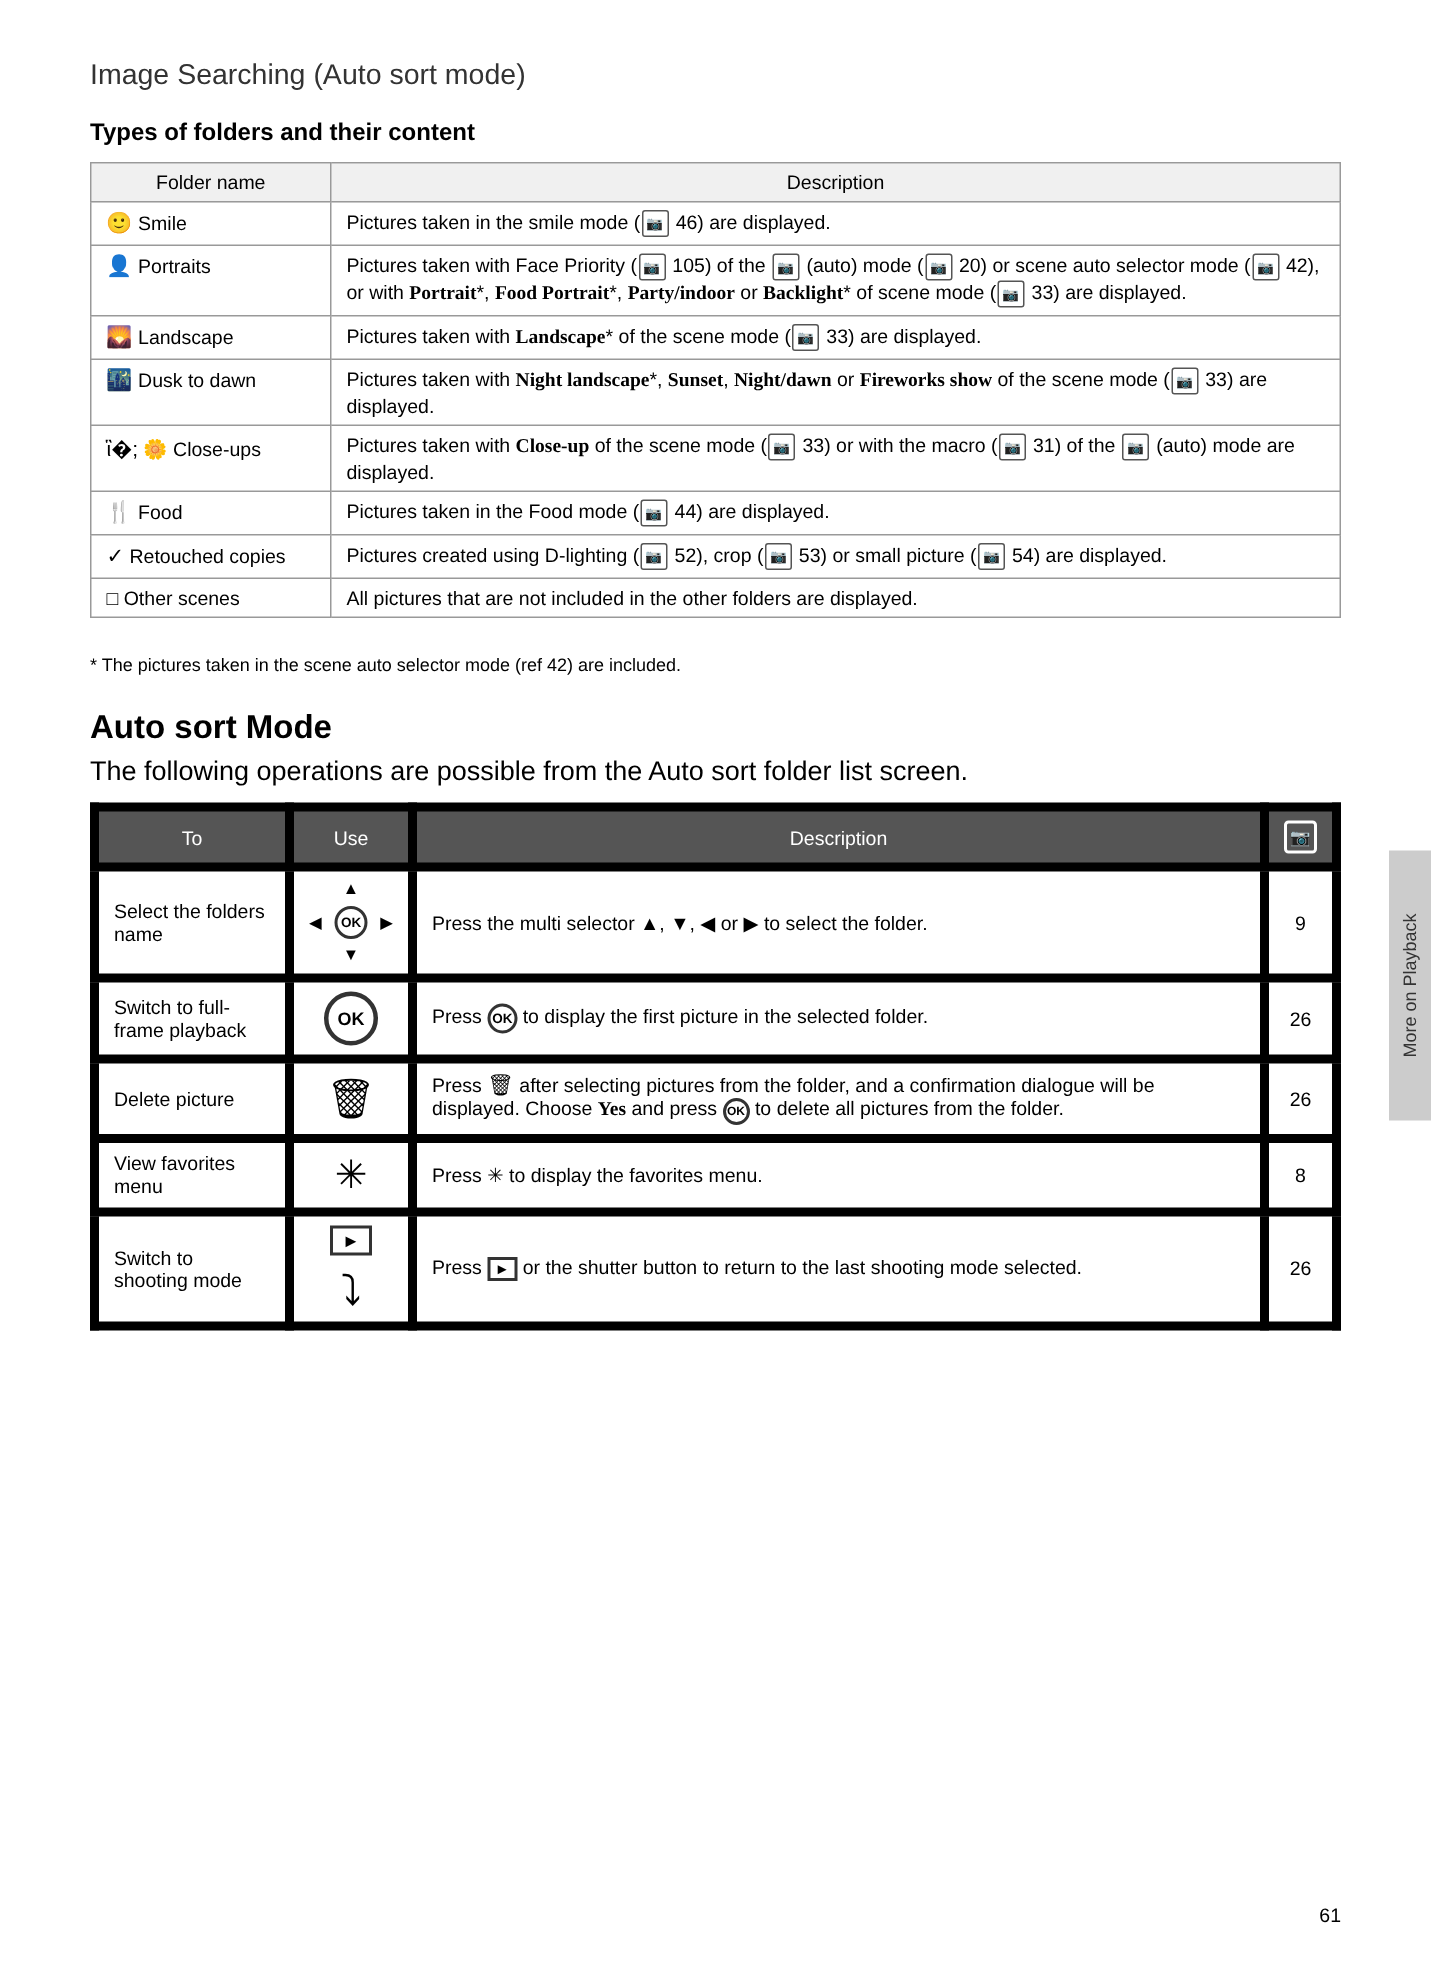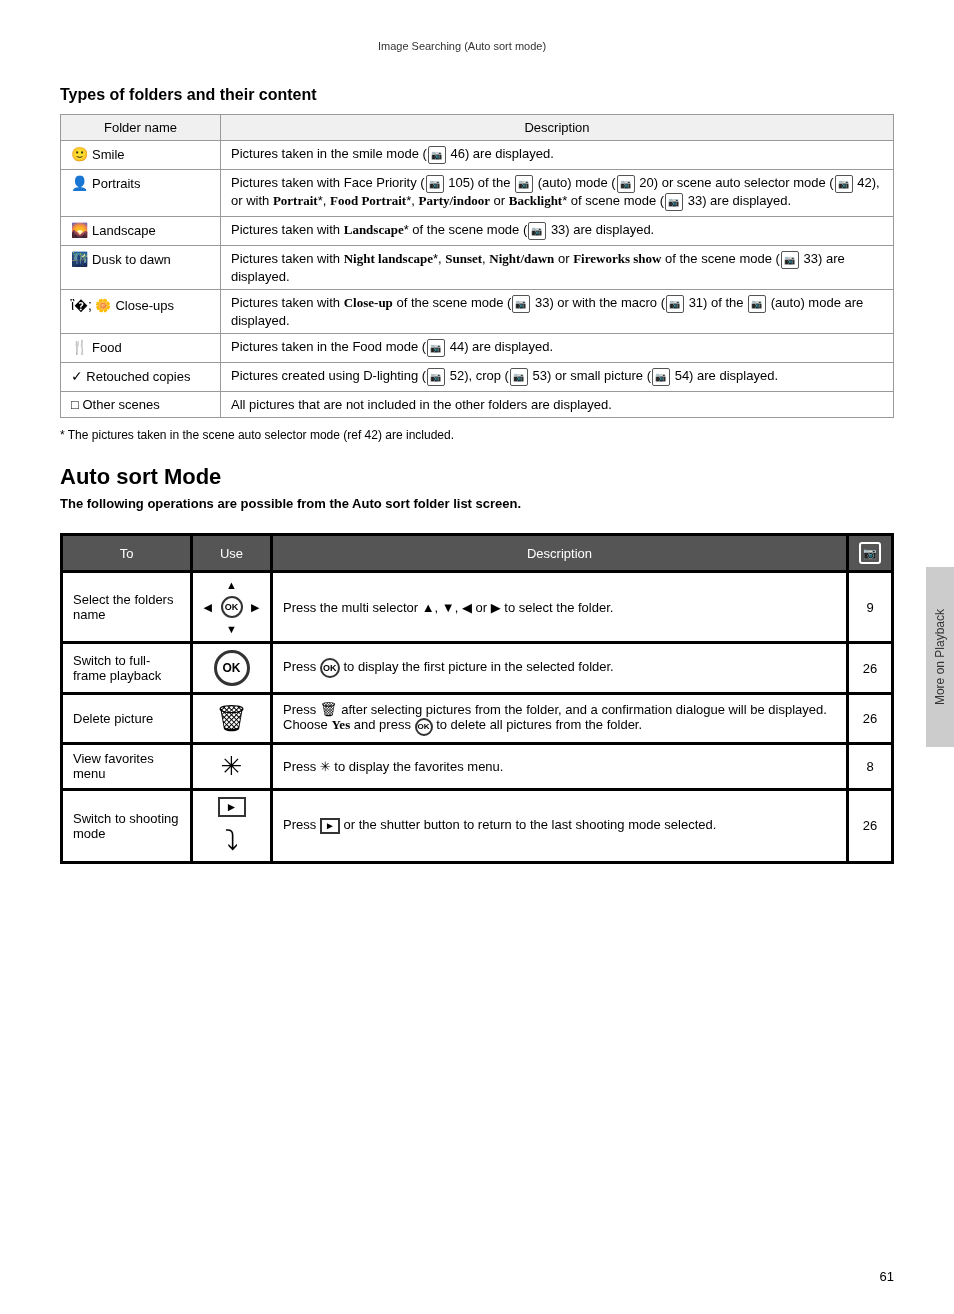--- a/index.html
+++ b/index.html
@@ -13,47 +13,46 @@
       min-height: 1314px;
     }
     .page {
       width: 954px;
       min-height: 1314px;
       background: white;
       position: relative;
       padding: 40px 60px 40px 60px;
     }
     .page-header {
-      text-align: center;
-      font-size: 11px;
+      text-align: left;
+      font-size: 19px;
       color: #333;
-      margin-bottom: 34px;
+      margin-bottom: 18px;
       padding-right: 30px;
     }
     .section-title {
       font-size: 16px;
       font-weight: bold;
       margin-bottom: 10px;
     }
     .auto-sort-title {
       font-size: 22px;
       font-weight: bold;
       margin-top: 22px;
       margin-bottom: 6px;
     }
     .auto-sort-desc {
-      font-size: 13px;
-      margin-bottom: 22px;
-      font-weight: bold;
+      font-size: 18px;
+      margin-bottom: 10px;
     }
     
     .folders-table {
       width: 100%;
       border-collapse: collapse;
-      margin-bottom: 10px;
+      margin-bottom: 24px;
     }
     .folders-table th, .folders-table td {
       border: 1px solid #999;
       padding: 5px 10px;
       vertical-align: top;
       font-size: 13px;
     }
     .folders-table th {
       background: #f0f0f0;
       text-align: center;
@@ -67,21 +66,21 @@
       font-size: 12px;
       margin-bottom: 10px;
     }
     
     .autosort-table {
       width: 100%;
       border-collapse: collapse;
       margin-bottom: 16px;
     }
     .autosort-table th, .autosort-table td {
-      border: 3px solid #000000;
+      border: 6px solid #000000;
       padding: 6px 10px;
       vertical-align: middle;
       font-size: 13px;
     }
     .autosort-table th {
       background: #555;
       color: white;
       text-align: center;
       font-weight: normal;
     }

